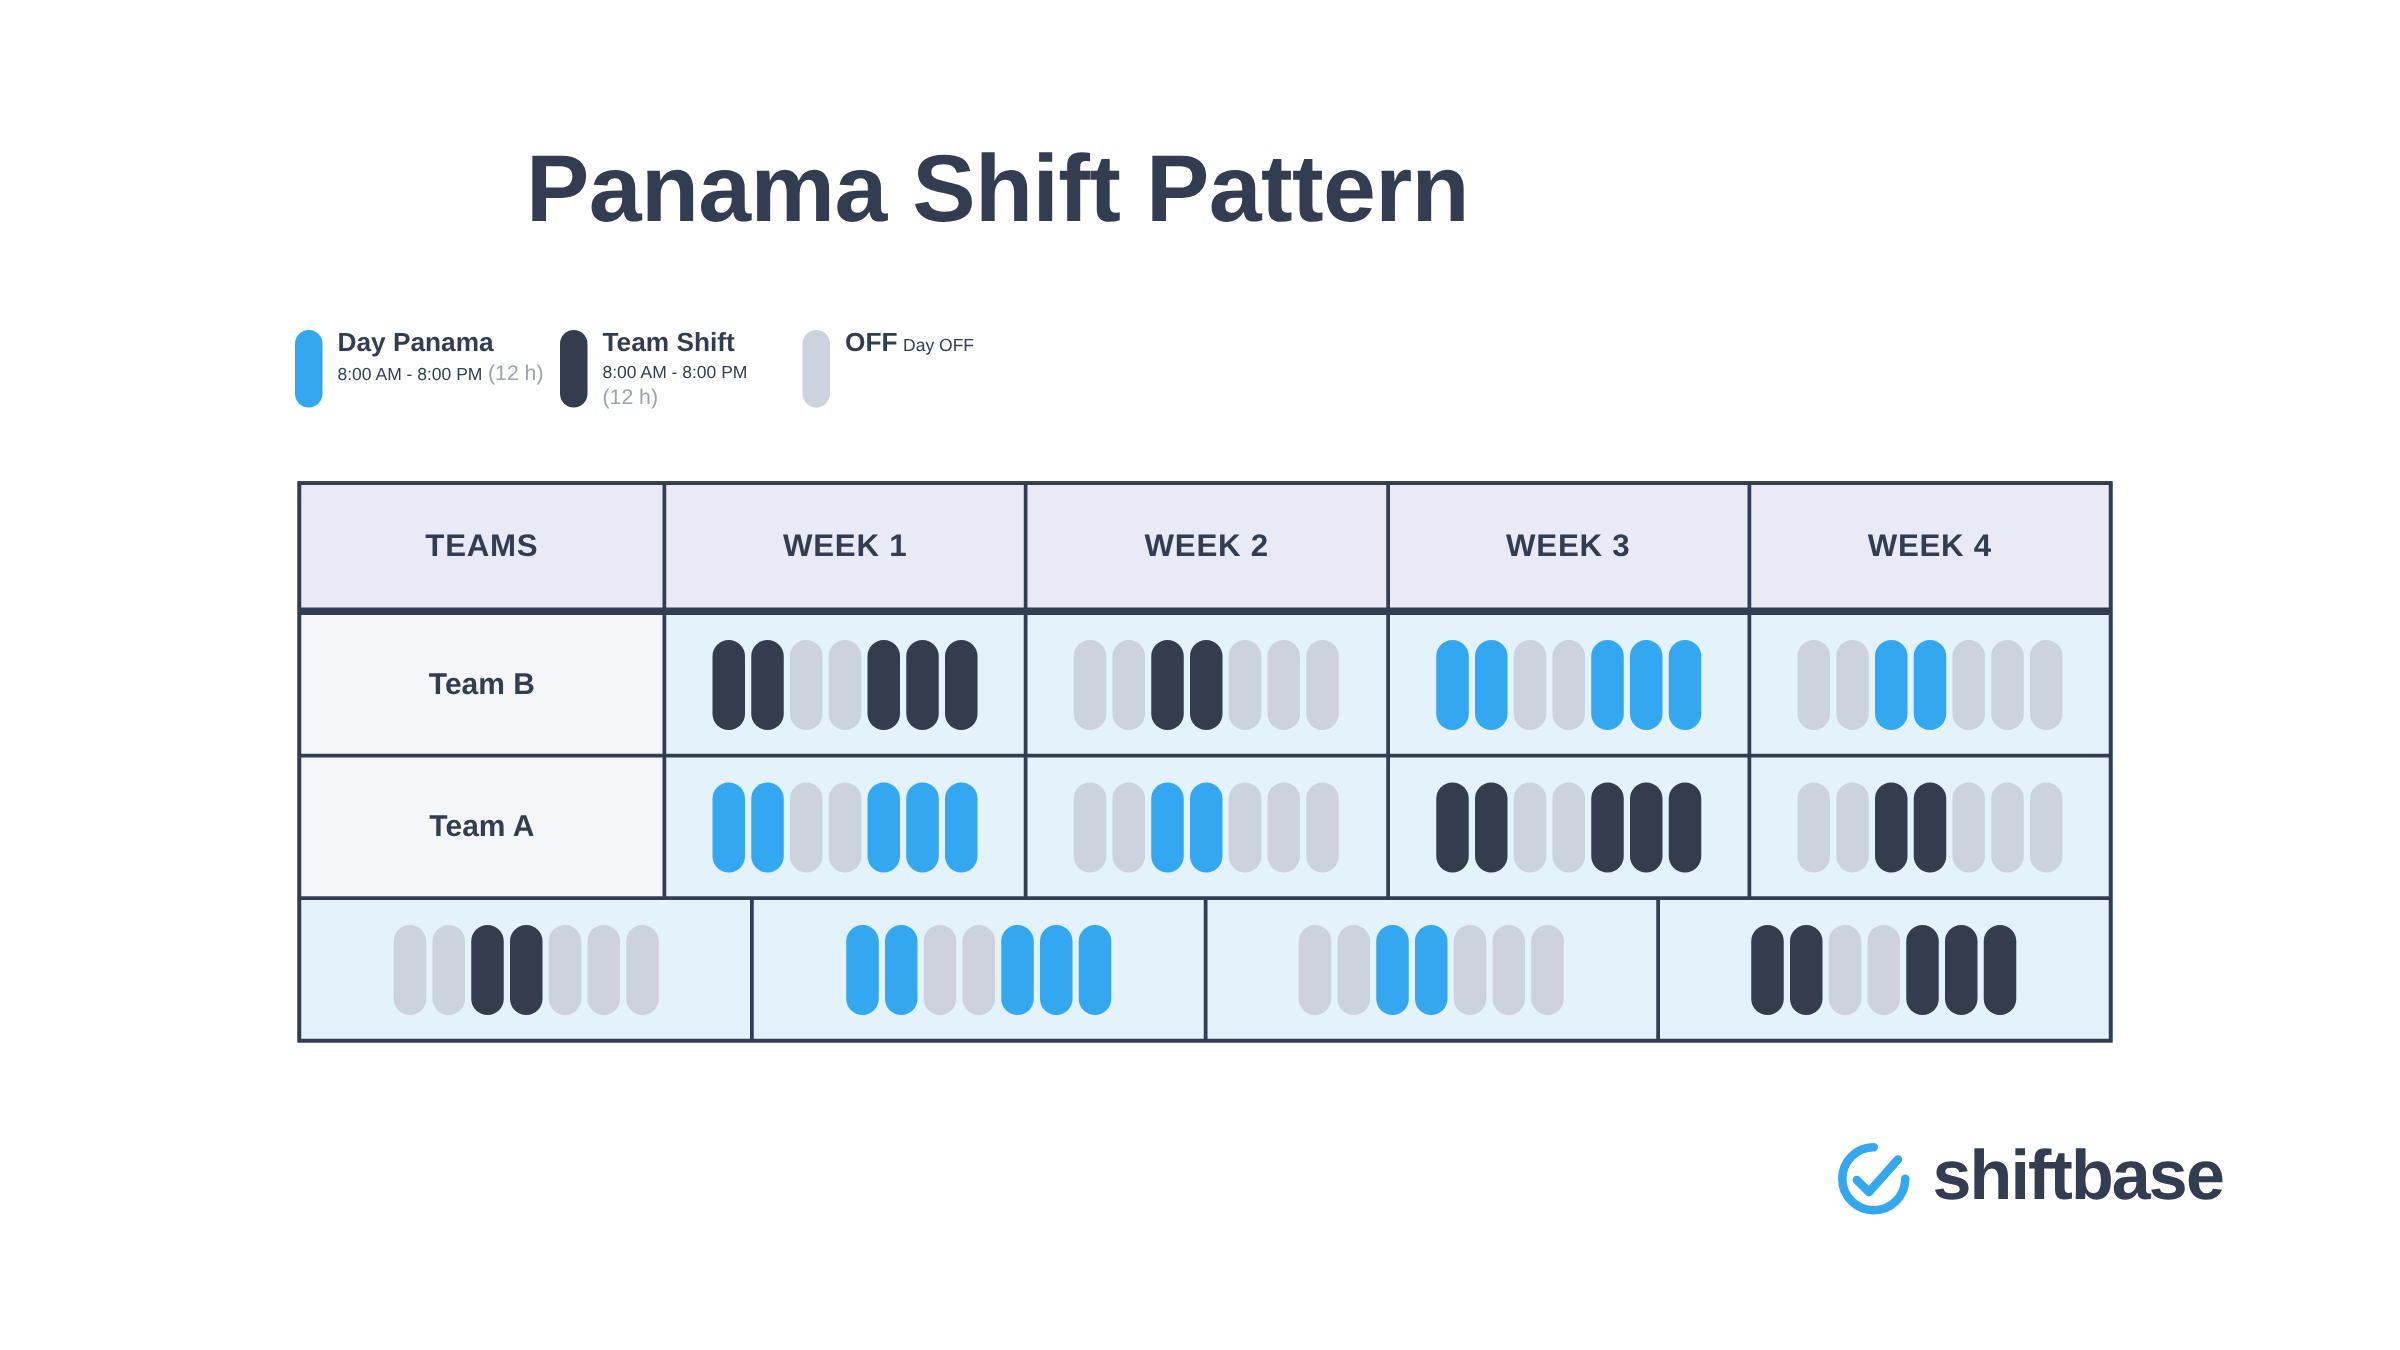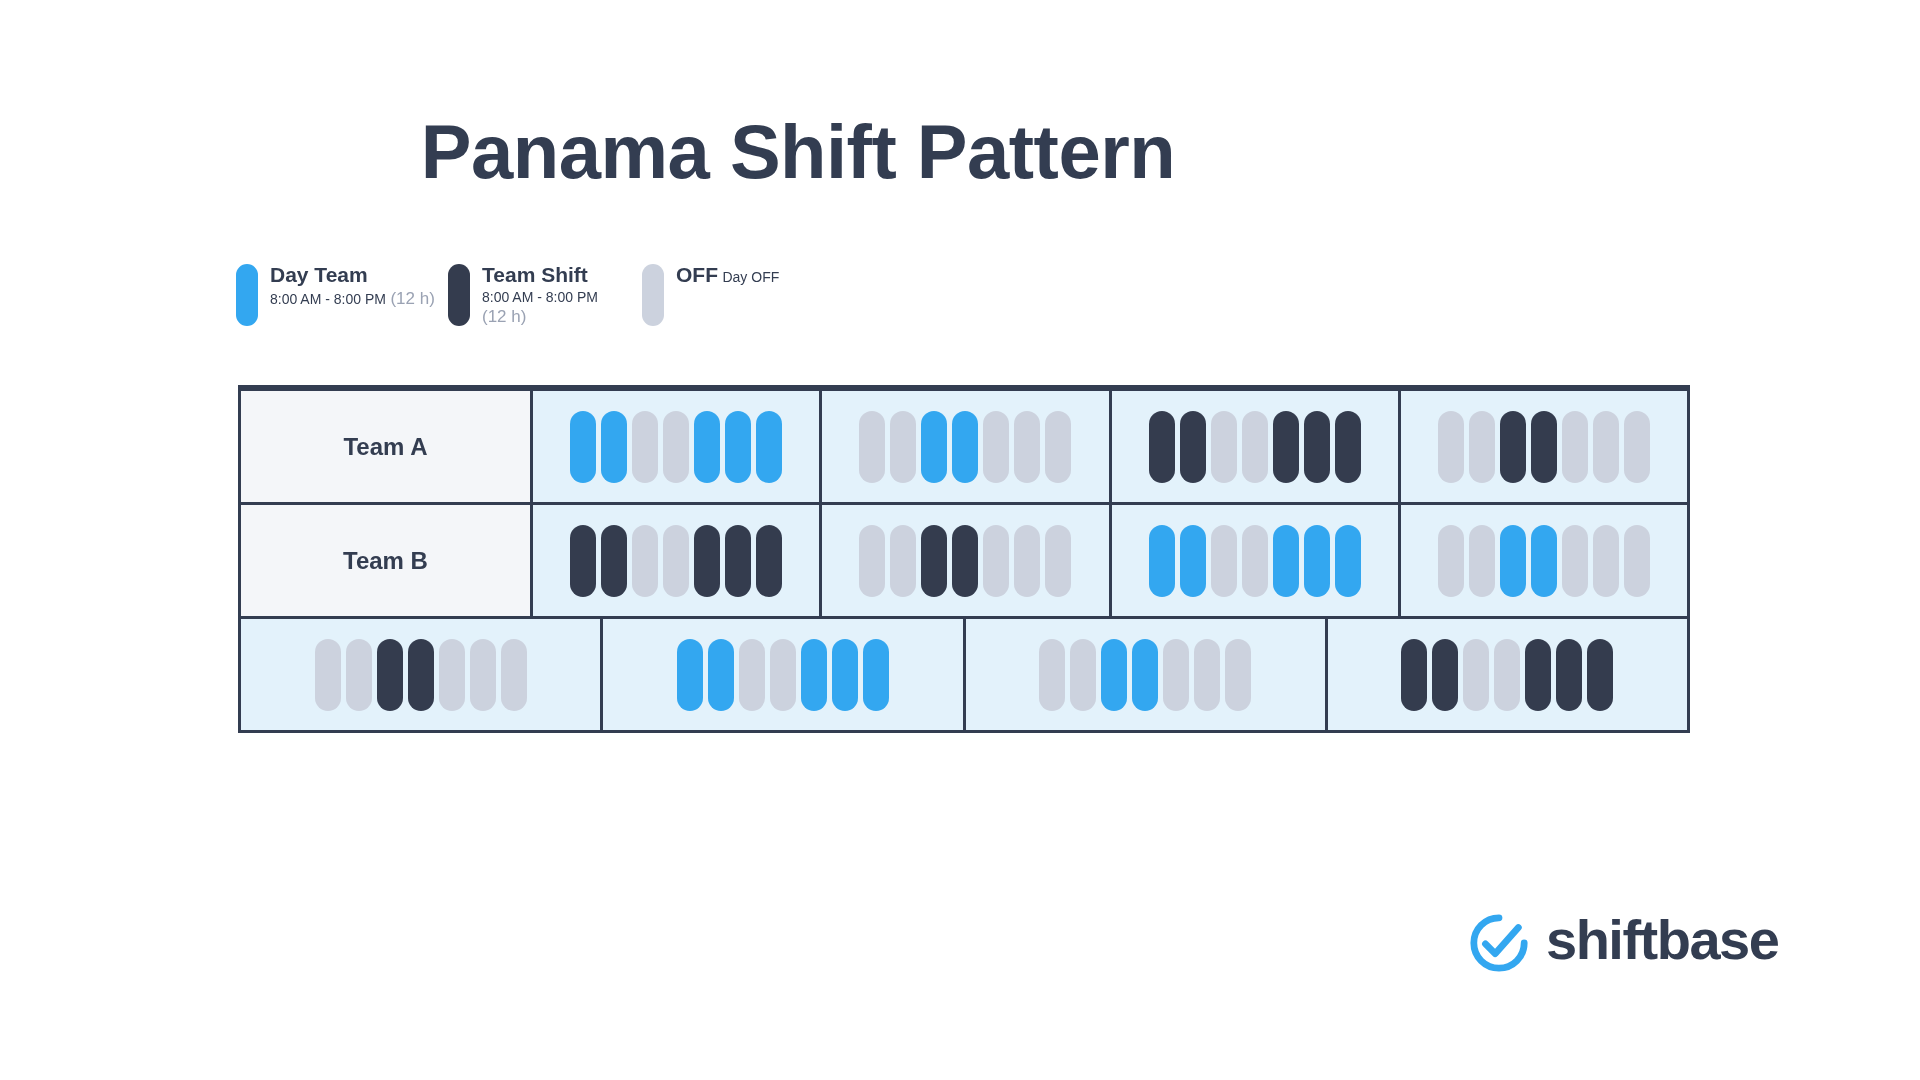--- a/index.html
+++ b/index.html
@@ -174,21 +174,21 @@
 
 <div class="page">
 
   <h1 class="title">Panama Shift Pattern</h1>
 
   <div class="legend">
 
     <div class="legend-item day">
       <span class="legend-pill day"></span>
       <span class="legend-text">
-        <span class="legend-title">Day Team</span>
+        <span class="legend-title">Day Panama</span>
         <span class="legend-time">8:00 AM - 8:00 PM</span>
         <span class="legend-dur">(12 h)</span>
       </span>
     </div>
 
     <div class="legend-item night">
       <span class="legend-pill night"></span>
       <span class="legend-text">
         <span class="legend-title">Team Shift</span>
         <span class="legend-time">8:00 AM - 8:00 PM</span>
@@ -201,110 +201,117 @@
       <span class="legend-text">
         <span class="legend-title">OFF</span>
         <span class="legend-time">Day OFF</span>
       </span>
     </div>
 
   </div>
 
   <div class="table">
 
+    <div class="trow header">
+      <div class="cell-teams">TEAMS</div>
+      <div class="cell-week">WEEK 1</div>
+      <div class="cell-week">WEEK 2</div>
+      <div class="cell-week">WEEK 3</div>
+      <div class="cell-week">WEEK 4</div>
+    </div>
 
     <div id="body-rows" style="display: flex; flex-direction: column; gap: 3px; margin-top: 3px;">
         <div class="trow body-row">
-          <div class="cell-teams">Team A</div>
-          <div class="cell-week">
-            <div class="pills">
-              <span class="pill D"></span>
-              <span class="pill D"></span>
-              <span class="pill O"></span>
-              <span class="pill O"></span>
-              <span class="pill D"></span>
-              <span class="pill D"></span>
-              <span class="pill D"></span>
-            </div>
-          </div>
-          <div class="cell-week">
-            <div class="pills">
-              <span class="pill O"></span>
-              <span class="pill O"></span>
-              <span class="pill D"></span>
-              <span class="pill D"></span>
-              <span class="pill O"></span>
-              <span class="pill O"></span>
-              <span class="pill O"></span>
-            </div>
-          </div>
-          <div class="cell-week">
-            <div class="pills">
-              <span class="pill N"></span>
-              <span class="pill N"></span>
-              <span class="pill O"></span>
-              <span class="pill O"></span>
-              <span class="pill N"></span>
-              <span class="pill N"></span>
-              <span class="pill N"></span>
-            </div>
-          </div>
-          <div class="cell-week">
-            <div class="pills">
-              <span class="pill O"></span>
-              <span class="pill O"></span>
-              <span class="pill N"></span>
-              <span class="pill N"></span>
+          <div class="cell-teams">Team B</div>
+          <div class="cell-week">
+            <div class="pills">
+              <span class="pill N"></span>
+              <span class="pill N"></span>
+              <span class="pill O"></span>
+              <span class="pill O"></span>
+              <span class="pill N"></span>
+              <span class="pill N"></span>
+              <span class="pill N"></span>
+            </div>
+          </div>
+          <div class="cell-week">
+            <div class="pills">
+              <span class="pill O"></span>
+              <span class="pill O"></span>
+              <span class="pill N"></span>
+              <span class="pill N"></span>
+              <span class="pill O"></span>
+              <span class="pill O"></span>
+              <span class="pill O"></span>
+            </div>
+          </div>
+          <div class="cell-week">
+            <div class="pills">
+              <span class="pill D"></span>
+              <span class="pill D"></span>
+              <span class="pill O"></span>
+              <span class="pill O"></span>
+              <span class="pill D"></span>
+              <span class="pill D"></span>
+              <span class="pill D"></span>
+            </div>
+          </div>
+          <div class="cell-week">
+            <div class="pills">
+              <span class="pill O"></span>
+              <span class="pill O"></span>
+              <span class="pill D"></span>
+              <span class="pill D"></span>
               <span class="pill O"></span>
               <span class="pill O"></span>
               <span class="pill O"></span>
             </div>
           </div>
         </div>
         <div class="trow body-row">
-          <div class="cell-teams">Team B</div>
-          <div class="cell-week">
-            <div class="pills">
-              <span class="pill N"></span>
-              <span class="pill N"></span>
-              <span class="pill O"></span>
-              <span class="pill O"></span>
-              <span class="pill N"></span>
-              <span class="pill N"></span>
-              <span class="pill N"></span>
-            </div>
-          </div>
-          <div class="cell-week">
-            <div class="pills">
-              <span class="pill O"></span>
-              <span class="pill O"></span>
-              <span class="pill N"></span>
-              <span class="pill N"></span>
-              <span class="pill O"></span>
-              <span class="pill O"></span>
-              <span class="pill O"></span>
-            </div>
-          </div>
-          <div class="cell-week">
-            <div class="pills">
-              <span class="pill D"></span>
-              <span class="pill D"></span>
-              <span class="pill O"></span>
-              <span class="pill O"></span>
-              <span class="pill D"></span>
-              <span class="pill D"></span>
-              <span class="pill D"></span>
-            </div>
-          </div>
-          <div class="cell-week">
-            <div class="pills">
-              <span class="pill O"></span>
-              <span class="pill O"></span>
-              <span class="pill D"></span>
-              <span class="pill D"></span>
+          <div class="cell-teams">Team A</div>
+          <div class="cell-week">
+            <div class="pills">
+              <span class="pill D"></span>
+              <span class="pill D"></span>
+              <span class="pill O"></span>
+              <span class="pill O"></span>
+              <span class="pill D"></span>
+              <span class="pill D"></span>
+              <span class="pill D"></span>
+            </div>
+          </div>
+          <div class="cell-week">
+            <div class="pills">
+              <span class="pill O"></span>
+              <span class="pill O"></span>
+              <span class="pill D"></span>
+              <span class="pill D"></span>
+              <span class="pill O"></span>
+              <span class="pill O"></span>
+              <span class="pill O"></span>
+            </div>
+          </div>
+          <div class="cell-week">
+            <div class="pills">
+              <span class="pill N"></span>
+              <span class="pill N"></span>
+              <span class="pill O"></span>
+              <span class="pill O"></span>
+              <span class="pill N"></span>
+              <span class="pill N"></span>
+              <span class="pill N"></span>
+            </div>
+          </div>
+          <div class="cell-week">
+            <div class="pills">
+              <span class="pill O"></span>
+              <span class="pill O"></span>
+              <span class="pill N"></span>
+              <span class="pill N"></span>
               <span class="pill O"></span>
               <span class="pill O"></span>
               <span class="pill O"></span>
             </div>
           </div>
         </div>
         <div class="trow body-row">
           <div class="cell-week">
             <div class="pills">
               <span class="pill O"></span>

